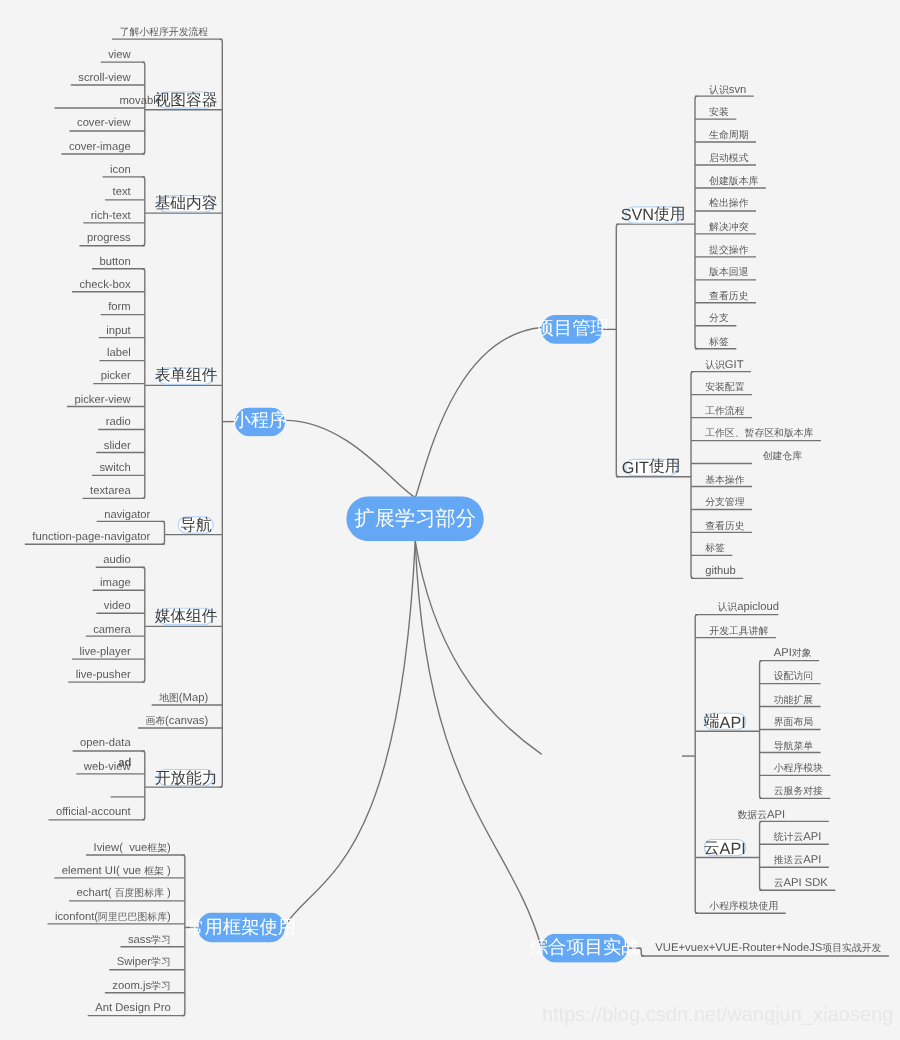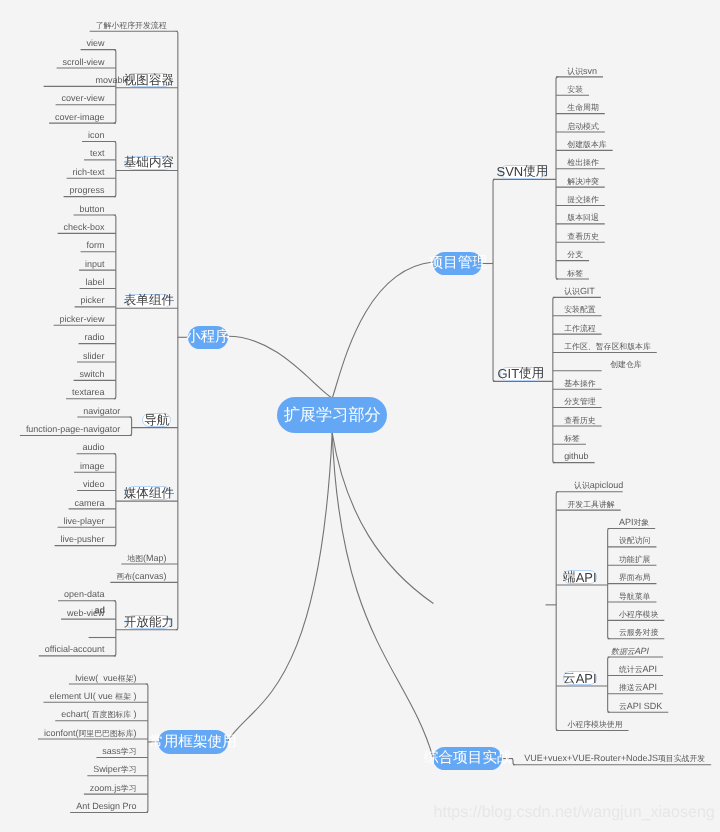--- a/index.html
+++ b/index.html
@@ -225,21 +225,21 @@
     <div class="leaf" style="left: 574px; top: 480.34px;"><span class="cjk">认识</span><span class="lat">apicloud</span></div>
     <div class="leaf" style="left: 567.48px; top: 498.71px;"><span class="cjk">开发工具讲解</span></div>
     <div class="leaf" style="left: 618.96px; top: 517.08px;"><span class="lat">API</span><span class="cjk">对象</span></div>
     <div class="leaf" style="left: 618.96px; top: 535.45px;"><span class="cjk">设配访问</span></div>
     <div class="leaf" style="left: 618.96px; top: 553.82px;"><span class="cjk">功能扩展</span></div>
     <div class="leaf" style="left: 618.96px; top: 572.19px;"><span class="cjk">界面布局</span></div>
     <div class="leaf" style="left: 618.96px; top: 590.56px;"><span class="cjk">导航菜单</span></div>
     <div class="leaf" style="left: 618.96px; top: 608.93px;"><span class="cjk">小程序模块</span></div>
     <div class="leaf" style="left: 618.96px; top: 627.3px;"><span class="cjk">云服务对接</span></div>
     <div class="pill" style="left: 562.68px; top: 570.29px; width: 34.38px; height: 14px; border-radius: 7px;"><span class="cjk">端</span><span class="lat">API</span></div>
-    <div class="leaf" style="left: 611px; top: 645.67px; font-style: italic;"><span class="cjk">数据云</span><span class="lat">API</span></div>
+    <div class="leaf" style="left: 590px; top: 645.67px;"><span class="cjk">数据云</span><span class="lat">API</span></div>
     <div class="leaf" style="left: 618.96px; top: 664.04px;"><span class="cjk">统计云</span><span class="lat">API</span></div>
     <div class="leaf" style="left: 618.96px; top: 682.41px;"><span class="cjk">推送云</span><span class="lat">API</span></div>
     <div class="leaf" style="left: 618.96px; top: 700.78px;"><span class="cjk">云</span><span class="lat">API SDK</span></div>
     <div class="pill" style="left: 562.68px; top: 671.32px; width: 34.38px; height: 14px; border-radius: 7px;"><span class="cjk">云</span><span class="lat">API</span></div>
     <div class="leaf" style="left: 567.48px; top: 719.15px;"><span class="cjk">小程序模块使用</span></div>
     <div class="leaf" style="left: 524.31px; top: 753.42px;"><span class="lat">VUE+vuex+VUE-Router+NodeJS</span><span class="cjk">项目实战开发</span></div>
     <div class="node2" style="left: 433.1px; top: 746.82px; width: 69.31px; height: 23.4px;"><span class="cjk">综合项目实战</span></div>
     <div class="center" style="left: 277.2px; top: 396.9px; width: 110.1px; height: 36.4px;"><span class="cjk">扩展学习部分</span></div>
     <div class="wm" style="left: 433.5px; top: 803.5px;"><span class="lat">https://blog.csdn.net/wangjun_xiaoseng</span></div>
   </div>

